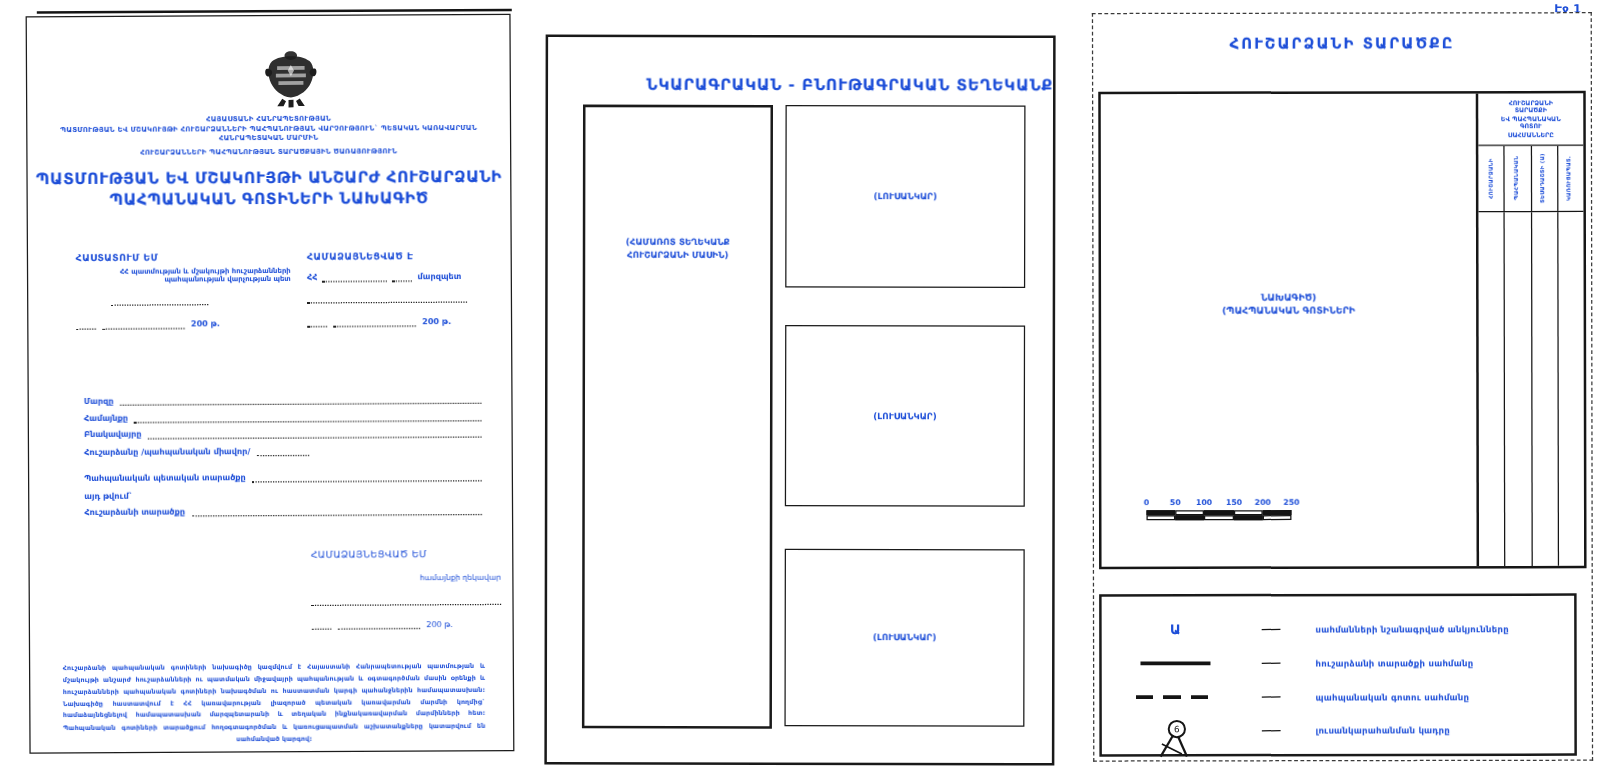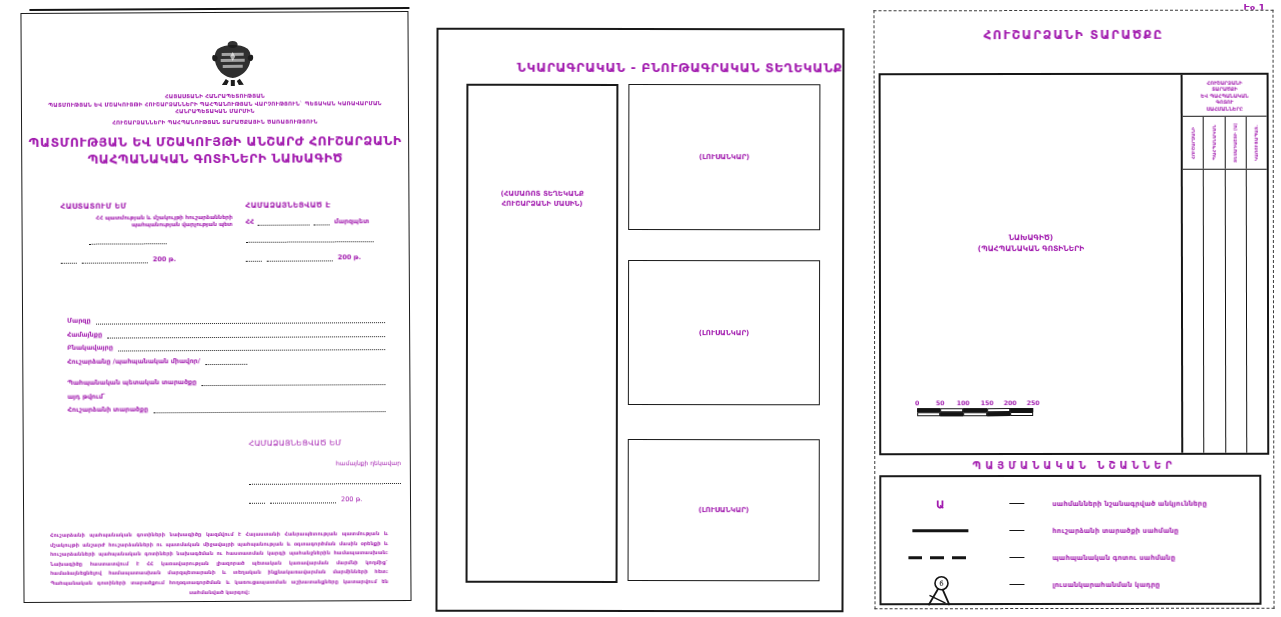--- a/index.html
+++ b/index.html
@@ -1,17 +1,17 @@
 <!DOCTYPE html>
 <html><head>
 <meta charset="utf-8">
 <style>
   html,body{margin:0;padding:0;background:#fff;}
   .canvas{position:relative;width:1281px;height:617px;background:#fff;overflow:hidden;
-          font-family:"DejaVu Sans",sans-serif;color:#a21caf;}
+          font-family:"DejaVu Sans",sans-serif;color:#1d4ed8;}
   .page{position:absolute;background:#fff;}
 
   
   .page-left{left:22px;top:12px;width:386px;height:588px;border:1.5px solid #1c1c1c;transform:rotate(-0.3deg);}
   .page-left::before{content:"";position:absolute;left:8px;right:-2px;top:-5px;border-top:2.5px solid #141414;}
   .emblem{position:absolute;left:188px;top:26px;width:46px;height:48px;}
   .hdr-lines{position:absolute;left:8px;right:8px;top:80px;text-align:center;font-size:5.5px;
              line-height:7.5px;font-weight:bold;filter:blur(.35px);letter-spacing:.2px;}
   .hdr-lines .l3{margin-top:3px;}
   .doc-title{position:absolute;left:6px;right:6px;top:120px;text-align:center;font-weight:bold;
@@ -278,21 +278,20 @@
               <div class="c"></div>
               <div class="c f"></div>
               <div class="c"></div>
               <div class="c f"></div>
               <div class="c"></div>
             </div>
         </div>
       </div>
     </div>
 
-    <div class="legend-title">ՊԱՅՄԱՆԱԿԱՆ ՆՇԱՆՆԵՐ</div>
 
     <div class="legend-box">
       <div class="leg-row">
         <div class="leg-sym">
             <span class="sym-letter">Ա</span>
           </div>
         <div class="leg-dash">
             <i></i>
           </div>
         <div class="leg-lbl">սահմանների նշանագրված անկյունները</div>

